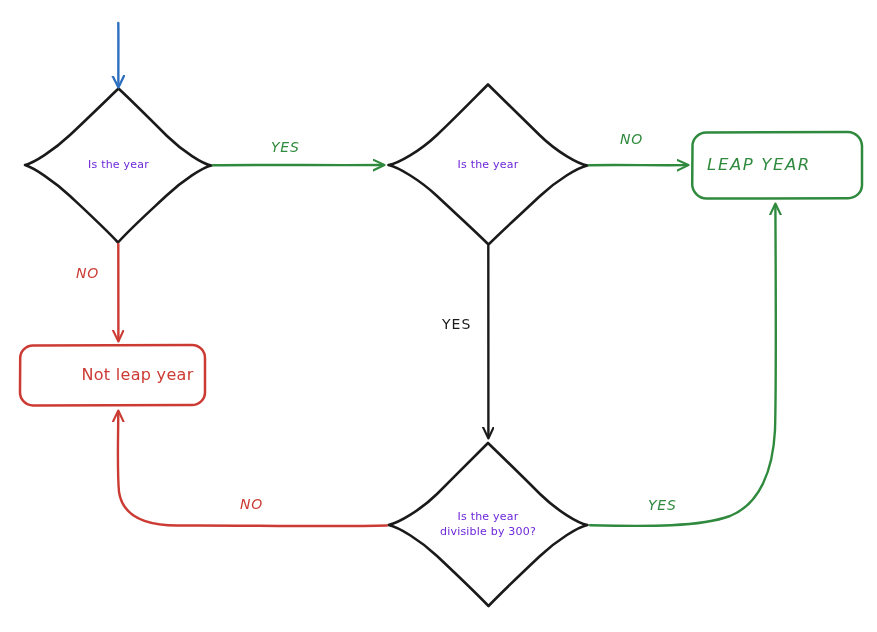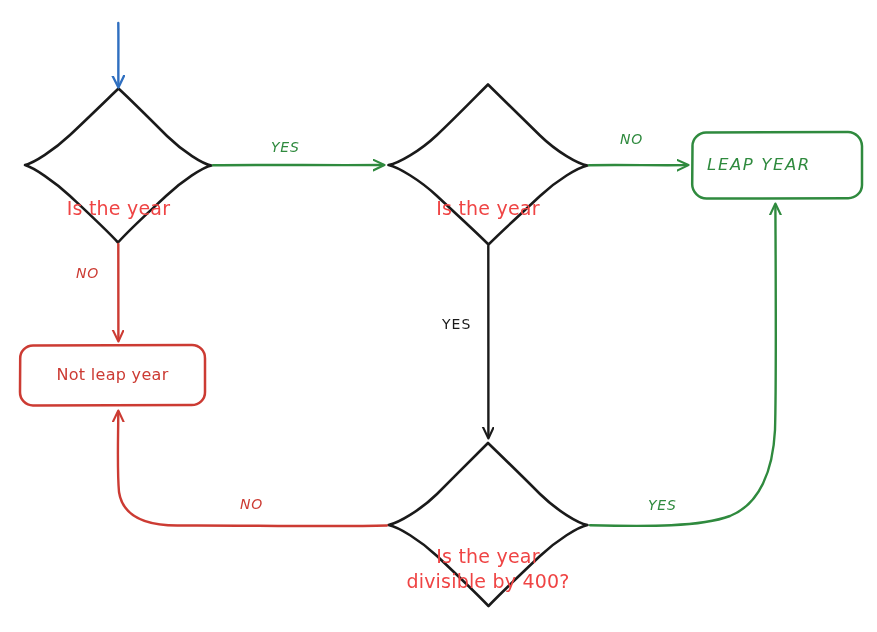--- a/index.html
+++ b/index.html
@@ -10,21 +10,21 @@
     position:absolute;
     display:flex;
     align-items:center;
     justify-content:center;
     flex-direction:column;
     text-align:center;
     pointer-events:none;
     font-family:"DejaVu Sans",sans-serif;
   }
   .node-text span{display:block;line-height:1.32;}
-  .diamond-label{font-size:19px;color:#ef4444;letter-spacing:.2px;margin-top:44px;}
+  .diamond-label{font-size:11px;color:#6d28d9;letter-spacing:.2px;}
   .leap-label{font-size:16.5px;color:#2f8a3e;letter-spacing:1.6px;font-style:italic;font-weight:500;}
   .notleap-label{font-size:16px;color:#cc3b33;letter-spacing:.3px;}
   .edge-label{
     position:absolute;
     font-size:14px;
     font-style:italic;
     font-weight:400;
     letter-spacing:.8px;
     font-family:"DejaVu Sans",sans-serif;
     pointer-events:none;
@@ -127,28 +127,28 @@
   <div class="node-text diamond-label" style="left:25px;top:140px;width:187px;height:50px;">
     <span>Is the year</span>
   </div>
 
   <div class="node-text diamond-label" style="left:388px;top:140px;width:200px;height:50px;">
     <span>Is the year</span>
   </div>
 
   <div class="node-text diamond-label" style="left:388px;top:500px;width:200px;height:50px;">
     <span>Is the year</span>
-    <span>divisible by 400?</span>
+    <span>divisible by 300?</span>
   </div>
 
   <div class="node-text leap-label" style="left:692px;top:132px;width:134px;height:66px;">
     <span>LEAP YEAR</span>
   </div>
 
-  <div class="node-text notleap-label" style="left:20px;top:345px;width:185px;height:60px;">
+  <div class="node-text notleap-label" style="left:20px;top:345px;width:185px;height:60px;padding-left:25px;">
     <span>Not leap year</span>
   </div>
 
   <div class="edge-label lbl-green" style="left:271px;top:139px;">YES</div>
 
   <div class="edge-label lbl-red" style="left:76px;top:265px;">NO</div>
 
   <div class="edge-label lbl-green" style="left:620px;top:131px;">NO</div>
 
   <div class="edge-label lbl-black" style="left:442px;top:316px;">YES</div>

